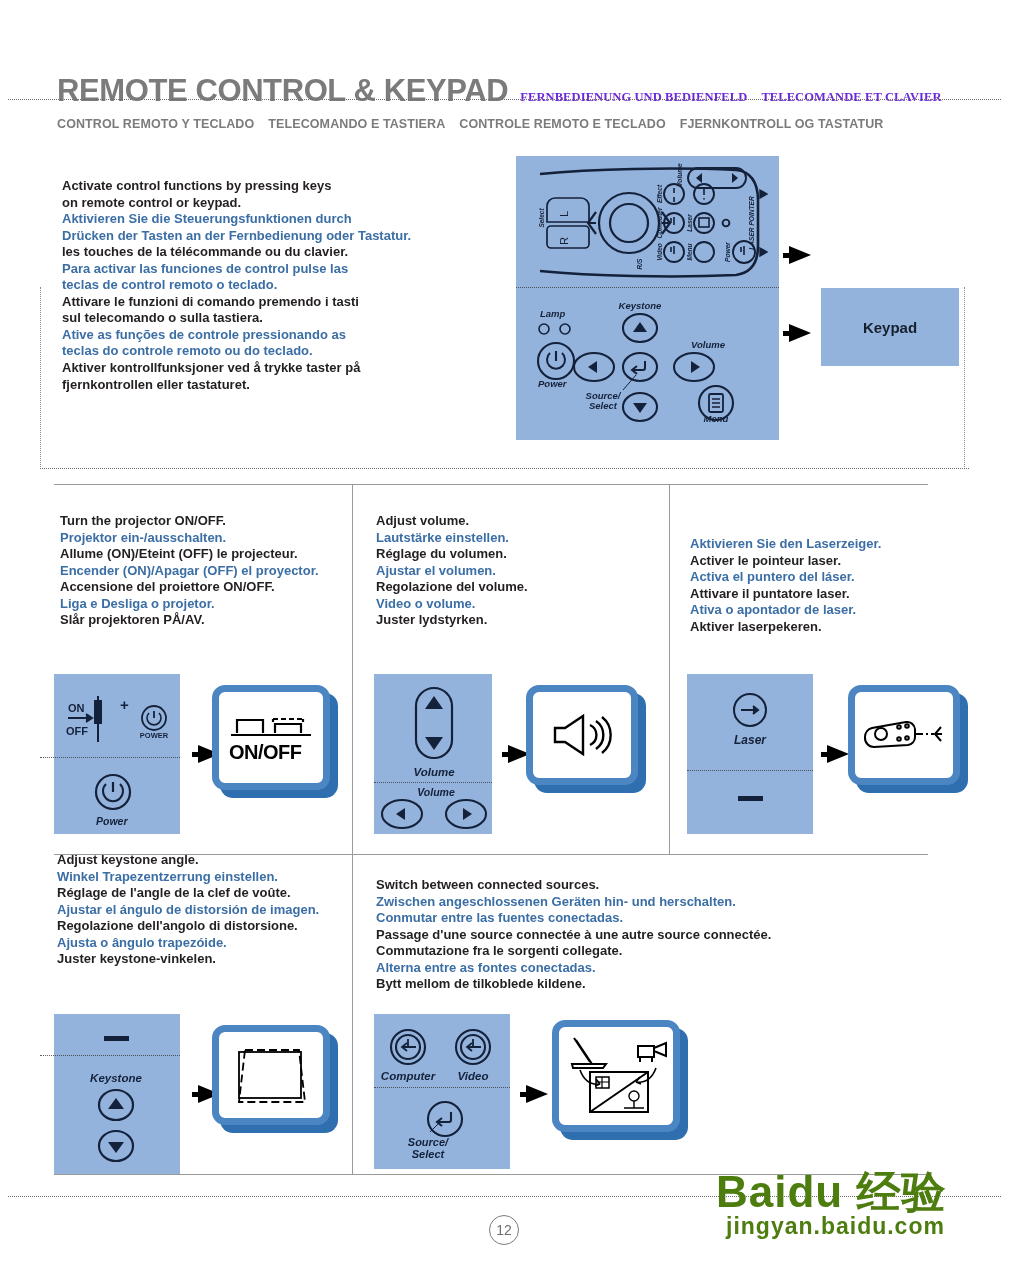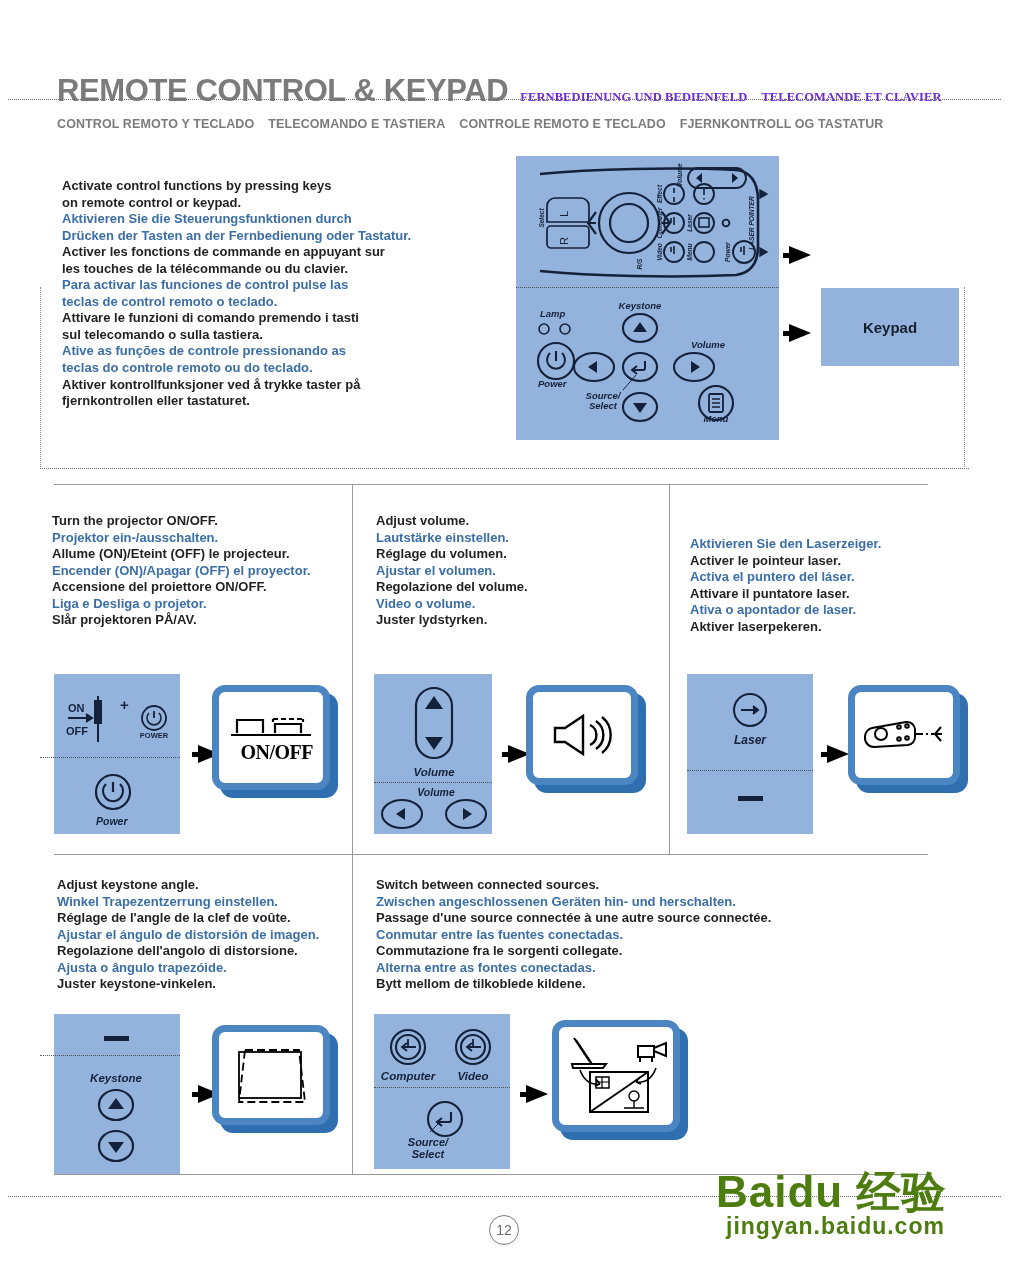--- a/index.html
+++ b/index.html
@@ -112,21 +112,20 @@
     </div>
   </div>
 
   <div class="hr-dotted" id="rule-top"></div>
 
   <div class="txtblock" id="intro-text" style="left:62px; top:178px; width:420px;">
     <div class="l en">Activate control functions by pressing keys</div>
     <div class="l en">on remote control or keypad.</div>
     <div class="l de">Aktivieren Sie die Steuerungsfunktionen durch</div>
     <div class="l de">Drücken der Tasten an der Fernbedienung oder Tastatur.</div>
-    <div class="l fr">Activer les fonctions de commande en appuyant sur</div>
     <div class="l fr">les touches de la télécommande ou du clavier.</div>
     <div class="l es">Para activar las funciones de control pulse las</div>
     <div class="l es">teclas de control remoto o teclado.</div>
     <div class="l it">Attivare le funzioni di comando premendo i tasti</div>
     <div class="l it">sul telecomando o sulla tastiera.</div>
     <div class="l pt">Ative as funções de controle pressionando as</div>
     <div class="l pt">teclas do controle remoto ou do teclado.</div>
     <div class="l no">Aktiver kontrollfunksjoner ved å trykke taster på</div>
     <div class="l no">fjernkontrollen eller tastaturet.</div>
   </div>
@@ -256,21 +255,21 @@
               border-right:1.5px dotted #8a8a8a; border-bottom:1.5px dotted #8a8a8a;
               border-left:1.5px dotted #8a8a8a;"></div>
 
   <div class="hr-dotted" id="rule-mid"></div>
 
   <div class="hline" style="left:54px; top:484px; width:874px;"></div>
   <div class="vline" style="left:352px; top:484px; height:370px;"></div>
   <div class="vline" style="left:669px; top:484px; height:370px;"></div>
   <div class="hline" style="left:54px; top:854px; width:874px;"></div>
 
-  <div class="txtblock" style="left:52px; top:513px; width:290px;">
+  <div class="txtblock" style="left:60px; top:513px; width:290px;">
     <div class="l en">Turn the projector ON/OFF.</div>
     <div class="l de">Projektor ein-/ausschalten.</div>
     <div class="l fr">Allume (ON)/Eteint (OFF) le projecteur.</div>
     <div class="l es">Encender (ON)/Apagar (OFF) el proyector.</div>
     <div class="l it">Accensione del proiettore ON/OFF.</div>
     <div class="l pt">Liga e Desliga o projetor.</div>
     <div class="l no">Slår projektoren PÅ/AV.</div>
   </div>
 
   <div class="bluepanel" style="left:54px; top:674px; width:126px; height:160px;"></div>
@@ -299,21 +298,21 @@
       <path d="M48,94 a10,10 0 1 0 14,0" stroke-width="2"></path>
     </g>
   </svg>
   <div class="arrow" style="left:198px; top:745px;"></div>
   <div class="resultwrap" style="left:212px; top:685px; width:118px; height:105px;">
     <div style="position:absolute; left:8px; top:8px; width:118px; height:105px;
                 background:#2f6fb0; border-radius:13px;"></div>
     <div style="position:absolute; left:0; top:0; width:118px; height:105px;
                 background:#fff; border:7px solid #4b86c3; border-radius:13px;
                 display:flex; align-items:center; justify-content:center;">
-      <div style="text-align:right;font-family:Liberation Serif, serif;">
+      <div style="text-align:left;">
         <svg width="84" height="32">
           <g stroke="#000" fill="none" stroke-width="2.2">
             <path d="M8,22 v-13 h26 v13"></path>
             <path d="M46,22 v-9 h26 v9"></path>
             <path d="M44,8 h30" stroke-dasharray="5,3"></path>
             <path d="M44,8 v5 M74,8 v5" stroke-dasharray="3,2"></path>
             <path d="M2,24 h80"></path>
           </g>
         </svg>
         <div style="font-size:20px; font-weight:bold; color:#000; margin-top:-2px; letter-spacing:-0.5px;">ON/OFF</div>
@@ -408,21 +407,21 @@
           <path d="M55,21 h18" stroke-dasharray="7,3,2,3"></path>
           <path d="M80,14 l-6,7 l6,7 M74,21 h7"></path>
         </g>
       </svg>
     </div>
   </div>
 
   <div class="vline" style="left:352px; top:854px; height:320px;"></div>
   <div class="hline" style="left:54px; top:1174px; width:874px;"></div>
 
-  <div class="txtblock" style="left:57px; top:877px; width:290px;">
+  <div class="txtblock" style="left:57px; top:852px; width:290px;">
     <div class="l en">Adjust keystone angle.</div>
     <div class="l de">Winkel Trapezentzerrung einstellen.</div>
     <div class="l fr">Réglage de l'angle de la clef de voûte.</div>
     <div class="l es">Ajustar el ángulo de distorsión de imagen.</div>
     <div class="l it">Regolazione dell'angolo di distorsione.</div>
     <div class="l pt">Ajusta o ângulo trapezóide.</div>
     <div class="l no">Juster keystone-vinkelen.</div>
   </div>
 
   <div class="bluepanel" style="left:54px; top:1014px; width:126px; height:160px;"></div>
@@ -451,22 +450,22 @@
           <rect x="8" y="8" width="62" height="46"></rect>
           <path d="M14,6 h54 l6,52 h-66 z" stroke-dasharray="8,4"></path>
         </g>
       </svg>
     </div>
   </div>
 
   <div class="txtblock" style="left:376px; top:877px; width:400px;">
     <div class="l en">Switch between connected sources.</div>
     <div class="l de">Zwischen angeschlossenen Geräten hin- und herschalten.</div>
+    <div class="l es">Conmutar entre las fuentes conectadas.</div>
     <div class="l fr">Passage d'une source connectée à une autre source connectée.</div>
-    <div class="l es">Conmutar entre las fuentes conectadas.</div>
     <div class="l it">Commutazione fra le sorgenti collegate.</div>
     <div class="l pt">Alterna entre as fontes conectadas.</div>
     <div class="l no">Bytt mellom de tilkoblede kildene.</div>
   </div>
 
   <div class="bluepanel" style="left:374px; top:1014px; width:136px; height:155px;"></div>
   <div class="dashsplit" style="left:374px; top:1087px; width:136px;"></div>
   <svg style="position:absolute; left:378px; top:1020px;" width="130" height="145">
     <g stroke="#14213a" fill="none" stroke-width="2.1">
       <circle cx="30" cy="27" r="17"></circle>

